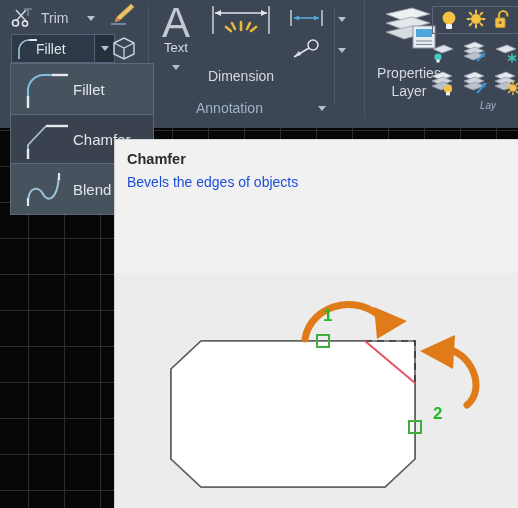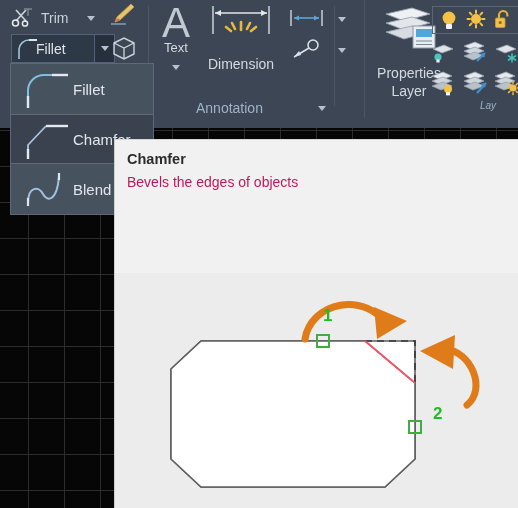--- a/index.html
+++ b/index.html
@@ -55,21 +55,21 @@
     display:flex;align-items:center;justify-content:center;box-sizing:border-box;
   }
   .pencil-btn{position:absolute;left:106px;top:2px;width:40px;height:30px;}
   .box-btn{position:absolute;left:106px;top:33px;width:40px;height:30px;}
 
   
   .ann-text{position:absolute;left:152px;top:2px;width:48px;text-align:center;color:#d5dae1;}
   .ann-text .glyph{font-size:42px;line-height:42px;color:#c3c9d2;font-family:"Liberation Sans",sans-serif;}
   .ann-text .lbl{font-size:13px;margin-top:-4px;}
   .ann-dim{position:absolute;left:200px;top:2px;width:82px;text-align:center;color:#d5dae1;}
-  .ann-dim .lbl{font-size:14px;margin-top:2px;}
+  .ann-dim .lbl{font-size:14px;margin-top:14px;}
   .dimgrp{position:absolute;left:286px;top:6px;}
   .table-row{position:absolute;left:284px;top:68px;display:flex;align-items:center;gap:6px;color:#d5dae1;font-size:14px;}
   .ann-title{
     position:absolute;left:196px;top:100px;width:130px;
     text-align:center;color:#9fb3c9;font-size:14px;
     display:flex;align-items:center;justify-content:space-between;gap:7px;
   }
 
   
   .layer-props{
@@ -106,21 +106,21 @@
     position:absolute;left:114px;top:139px;width:404px;height:369px;
     background:#f1f1f1;border-left:1px solid #cfcfcf;border-top:1px solid #d6d6d6;
     box-sizing:border-box;overflow:hidden;
   }
   .tt-title{
     position:absolute;left:12px;top:11px;
     font-size:14.5px;font-weight:bold;color:#2b2b2b;
   }
   .tt-sub{
     position:absolute;left:12px;top:34px;
-    font-size:14px;color:#be185d;
+    font-size:14px;color:#1d4ed8;
   }
   .tt-body{
     position:absolute;left:12px;top:79px;width:392px;
     font-size:14px;color:#3c3c3c;line-height:20px;
   }
   .tt-image{
     position:absolute;left:0px;top:133px;width:404px;height:236px;
     background:#ececec;
   }
 </style>

